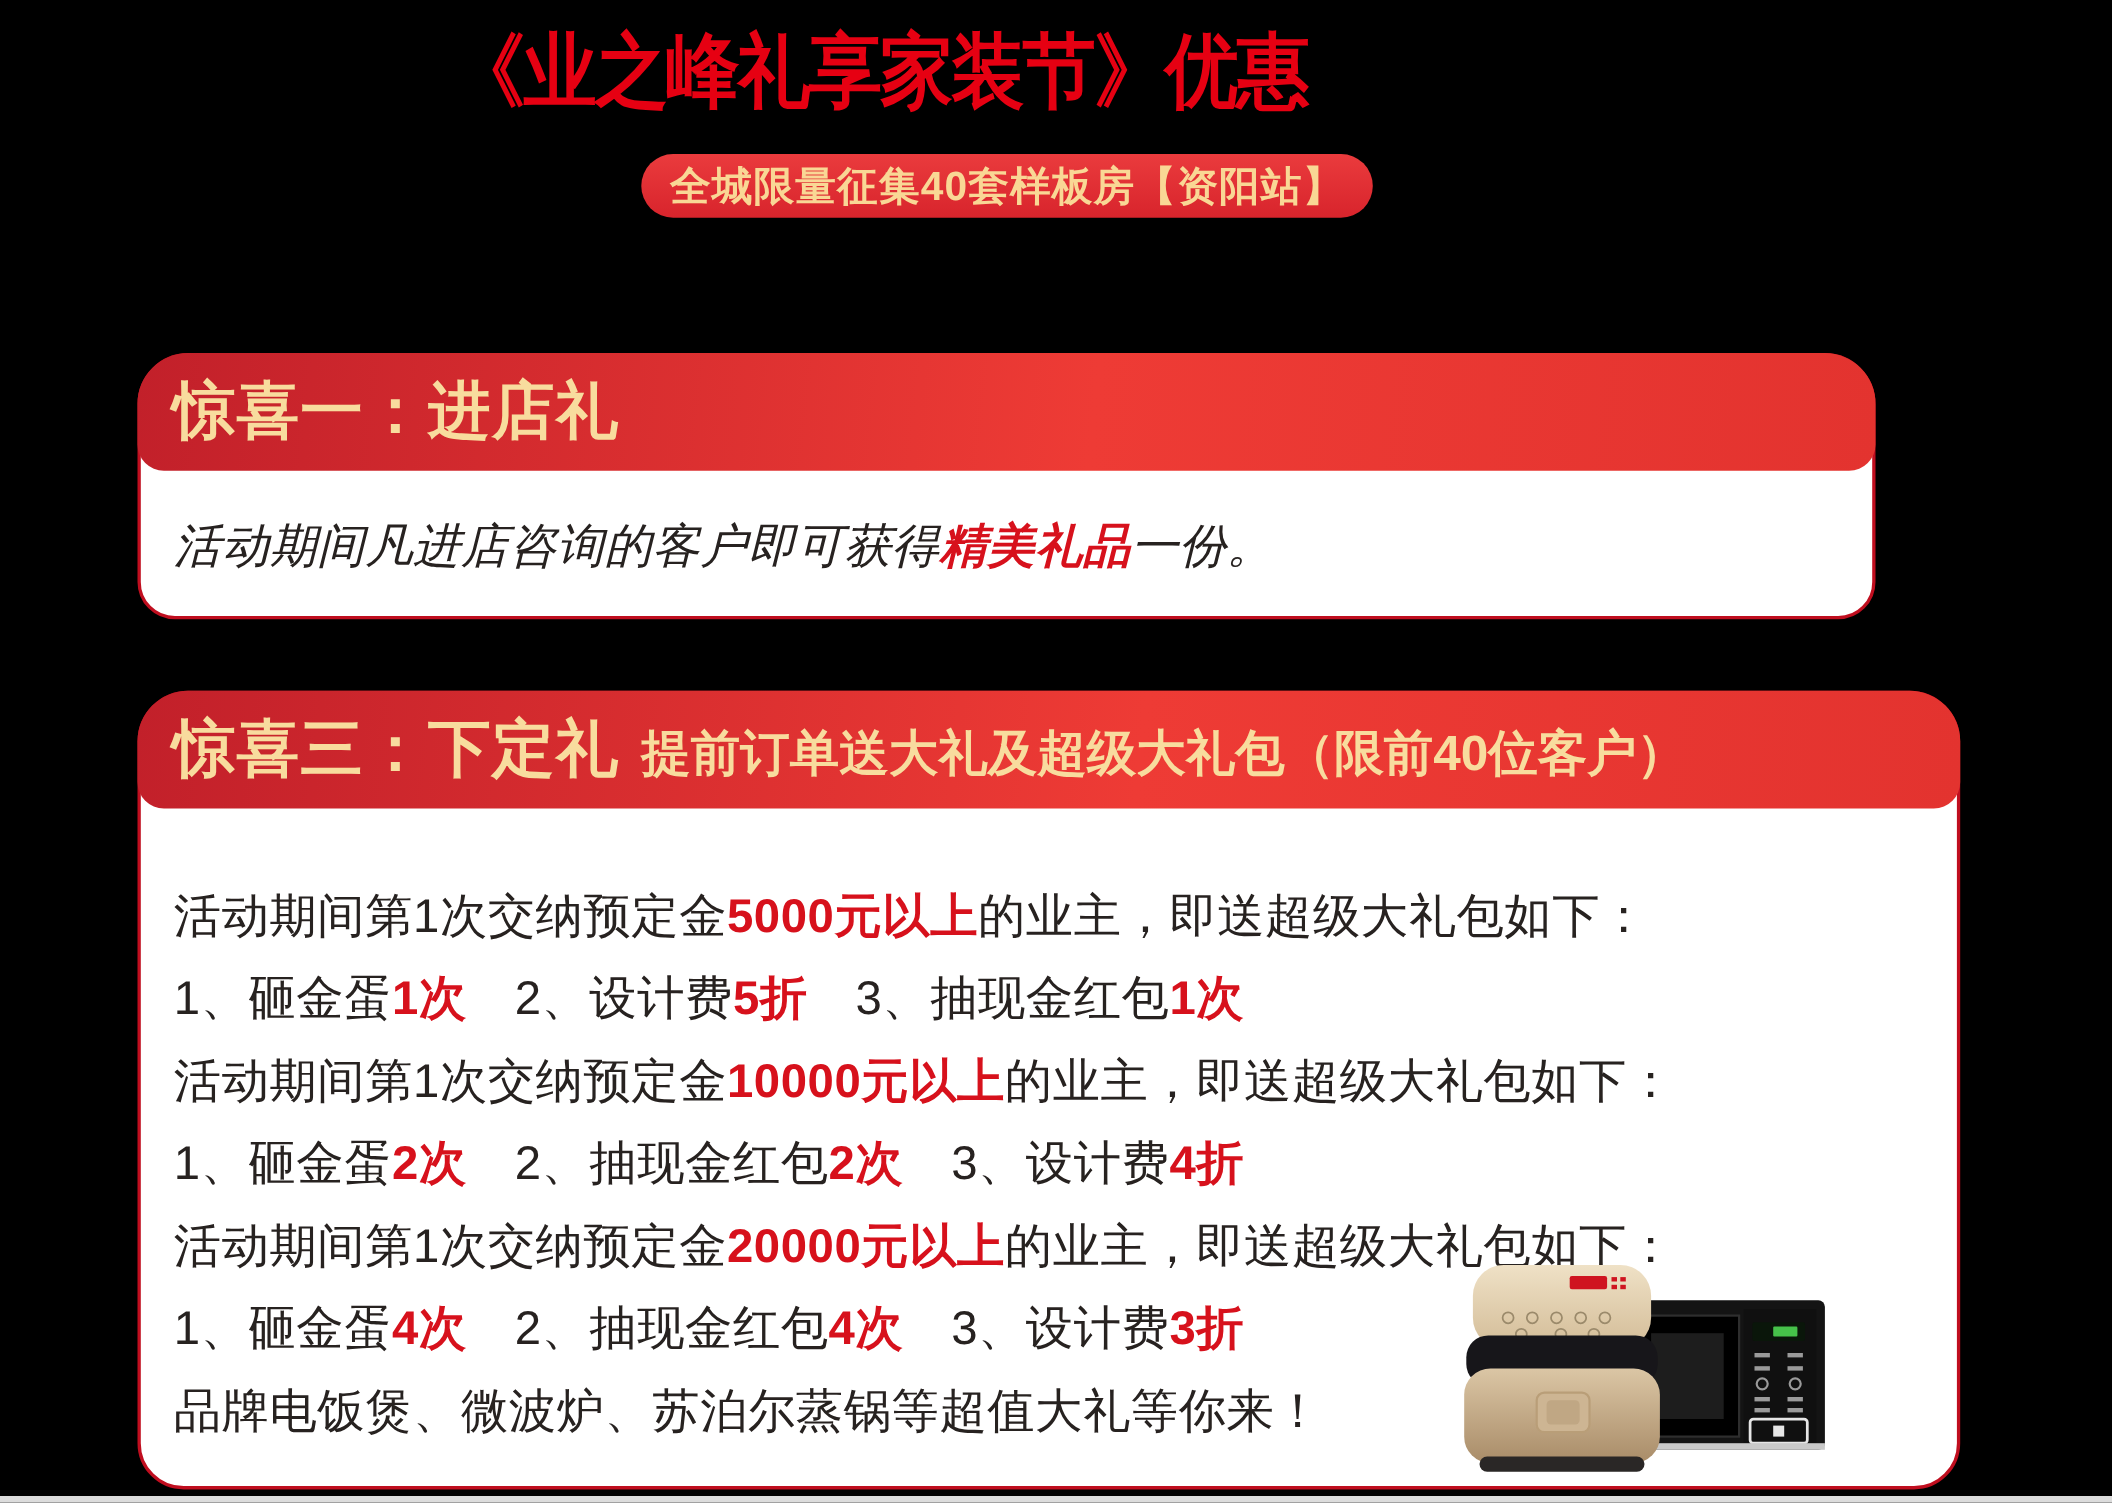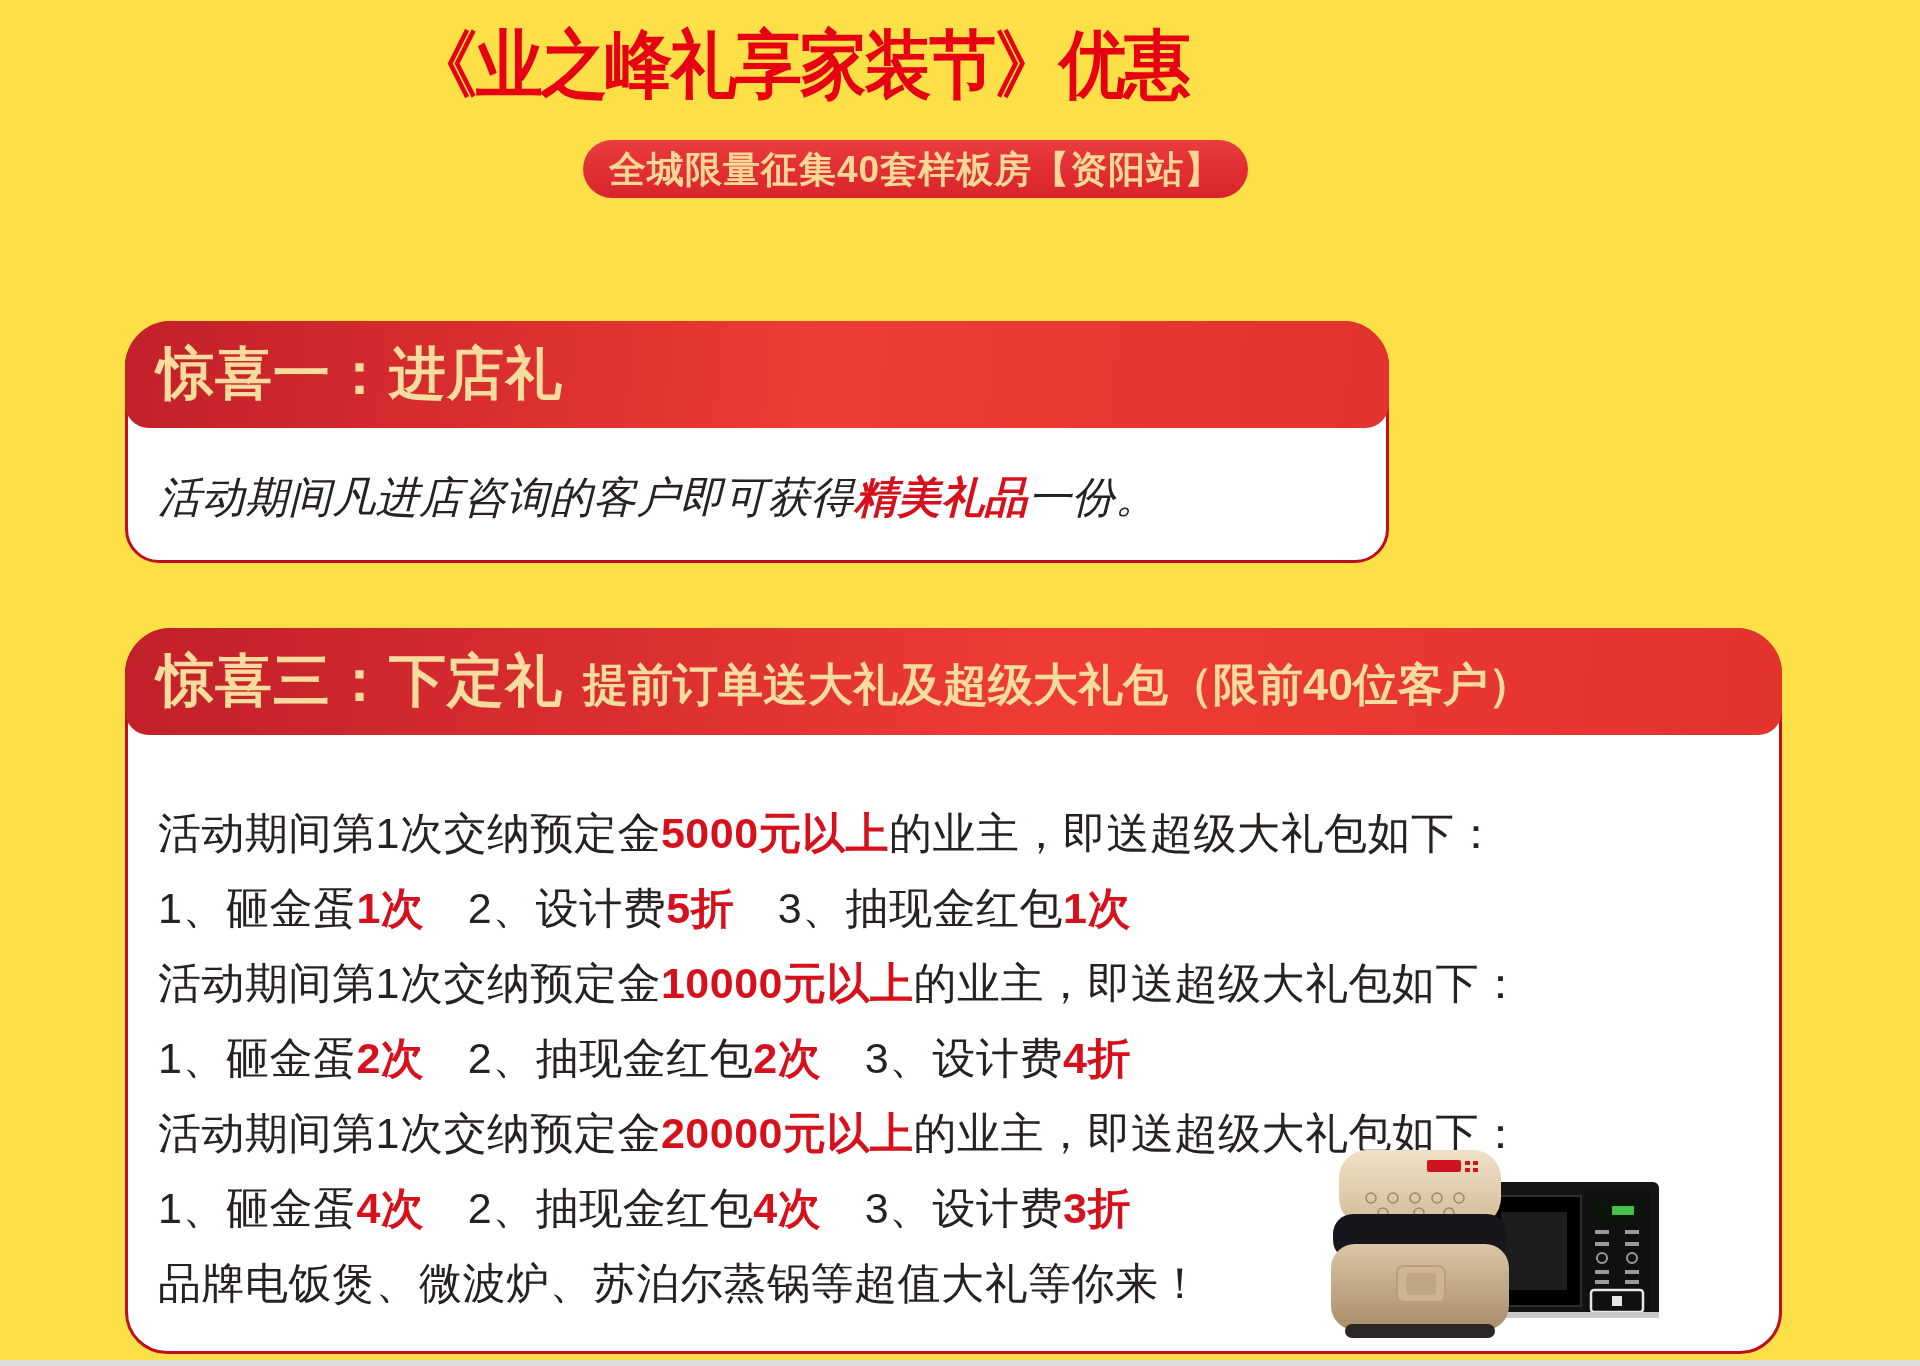--- a/index.html
+++ b/index.html
@@ -1,37 +1,37 @@
 <!DOCTYPE html>
 <html style="--title-red: #e60012; --badge-bg-top: #ea3b3d; --badge-bg-bottom: #d8242c; --badge-text: #f9d795; --header-grad-start: #c2202a; --header-grad-end: #ee3b35; --header-text: #f8dc9e; --card-border: #c00e1f; --accent-red: #d7111c; --body-text: #272220; --bottom-strip: #dcdcdc;"><head>
 <meta charset="utf-8">
 <style>
   html,body{margin:0;padding:0;background:#ffffff;}
   .stage{
-    position:relative;width:1920px;height:1366px;background:#fde047;overflow:hidden;
+    position:relative;width:1920px;height:1366px;background:#000000;overflow:hidden;
     font-family:"Liberation Sans","DejaVu Sans",sans-serif;
   }
   .title{
     position:absolute;top:22px;left:0;width:1600px;margin:0;text-align:center;
     font-size:74px;line-height:1.15;font-weight:900;letter-spacing:-2px;
     color:var(--title-red,#e60012);
     transform:scaleX(0.9);transform-origin:50% 50%;
     white-space:nowrap;
   }
   .badge{
     position:absolute;top:140px;left:583px;height:58px;line-height:59px;
     padding:0 26px;border-radius:29px;white-space:nowrap;
     background:linear-gradient(180deg,var(--badge-bg-top,#ea3b3d),var(--badge-bg-bottom,#d8242c));
     color:var(--badge-text,#f9d795);font-size:37px;font-weight:700;letter-spacing:1px;
   }
   .card{
     position:absolute;left:125px;box-sizing:border-box;background:#fff;
     border:3px solid var(--card-border,#c00e1f);
   }
-  .card1{top:321px;width:1264px;height:242px;border-radius:46px 46px 34px 34px;}
+  .card1{top:321px;width:1580px;height:242px;border-radius:46px 46px 34px 34px;}
   .card2{top:628px;width:1657px;height:726px;border-radius:46px 46px 42px 42px;}
   .card-header{
     position:absolute;top:-3px;left:-3px;right:-3px;height:107px;
     border-radius:46px 46px 24px 24px;
     background:linear-gradient(96deg,var(--header-grad-start,#c2202a) 0%,var(--header-grad-end,#ee3b35) 55%,#e3332f 100%);
     display:flex;align-items:center;padding:0 0 0 32px;box-sizing:border-box;
     color:var(--header-text,#f8dc9e);white-space:nowrap;
   }
   .h-main{font-size:57px;font-weight:900;letter-spacing:1px;}
   .h-sub{font-size:45px;font-weight:900;margin-left:20px;padding-top:6px;letter-spacing:0px;text-align:center;}

